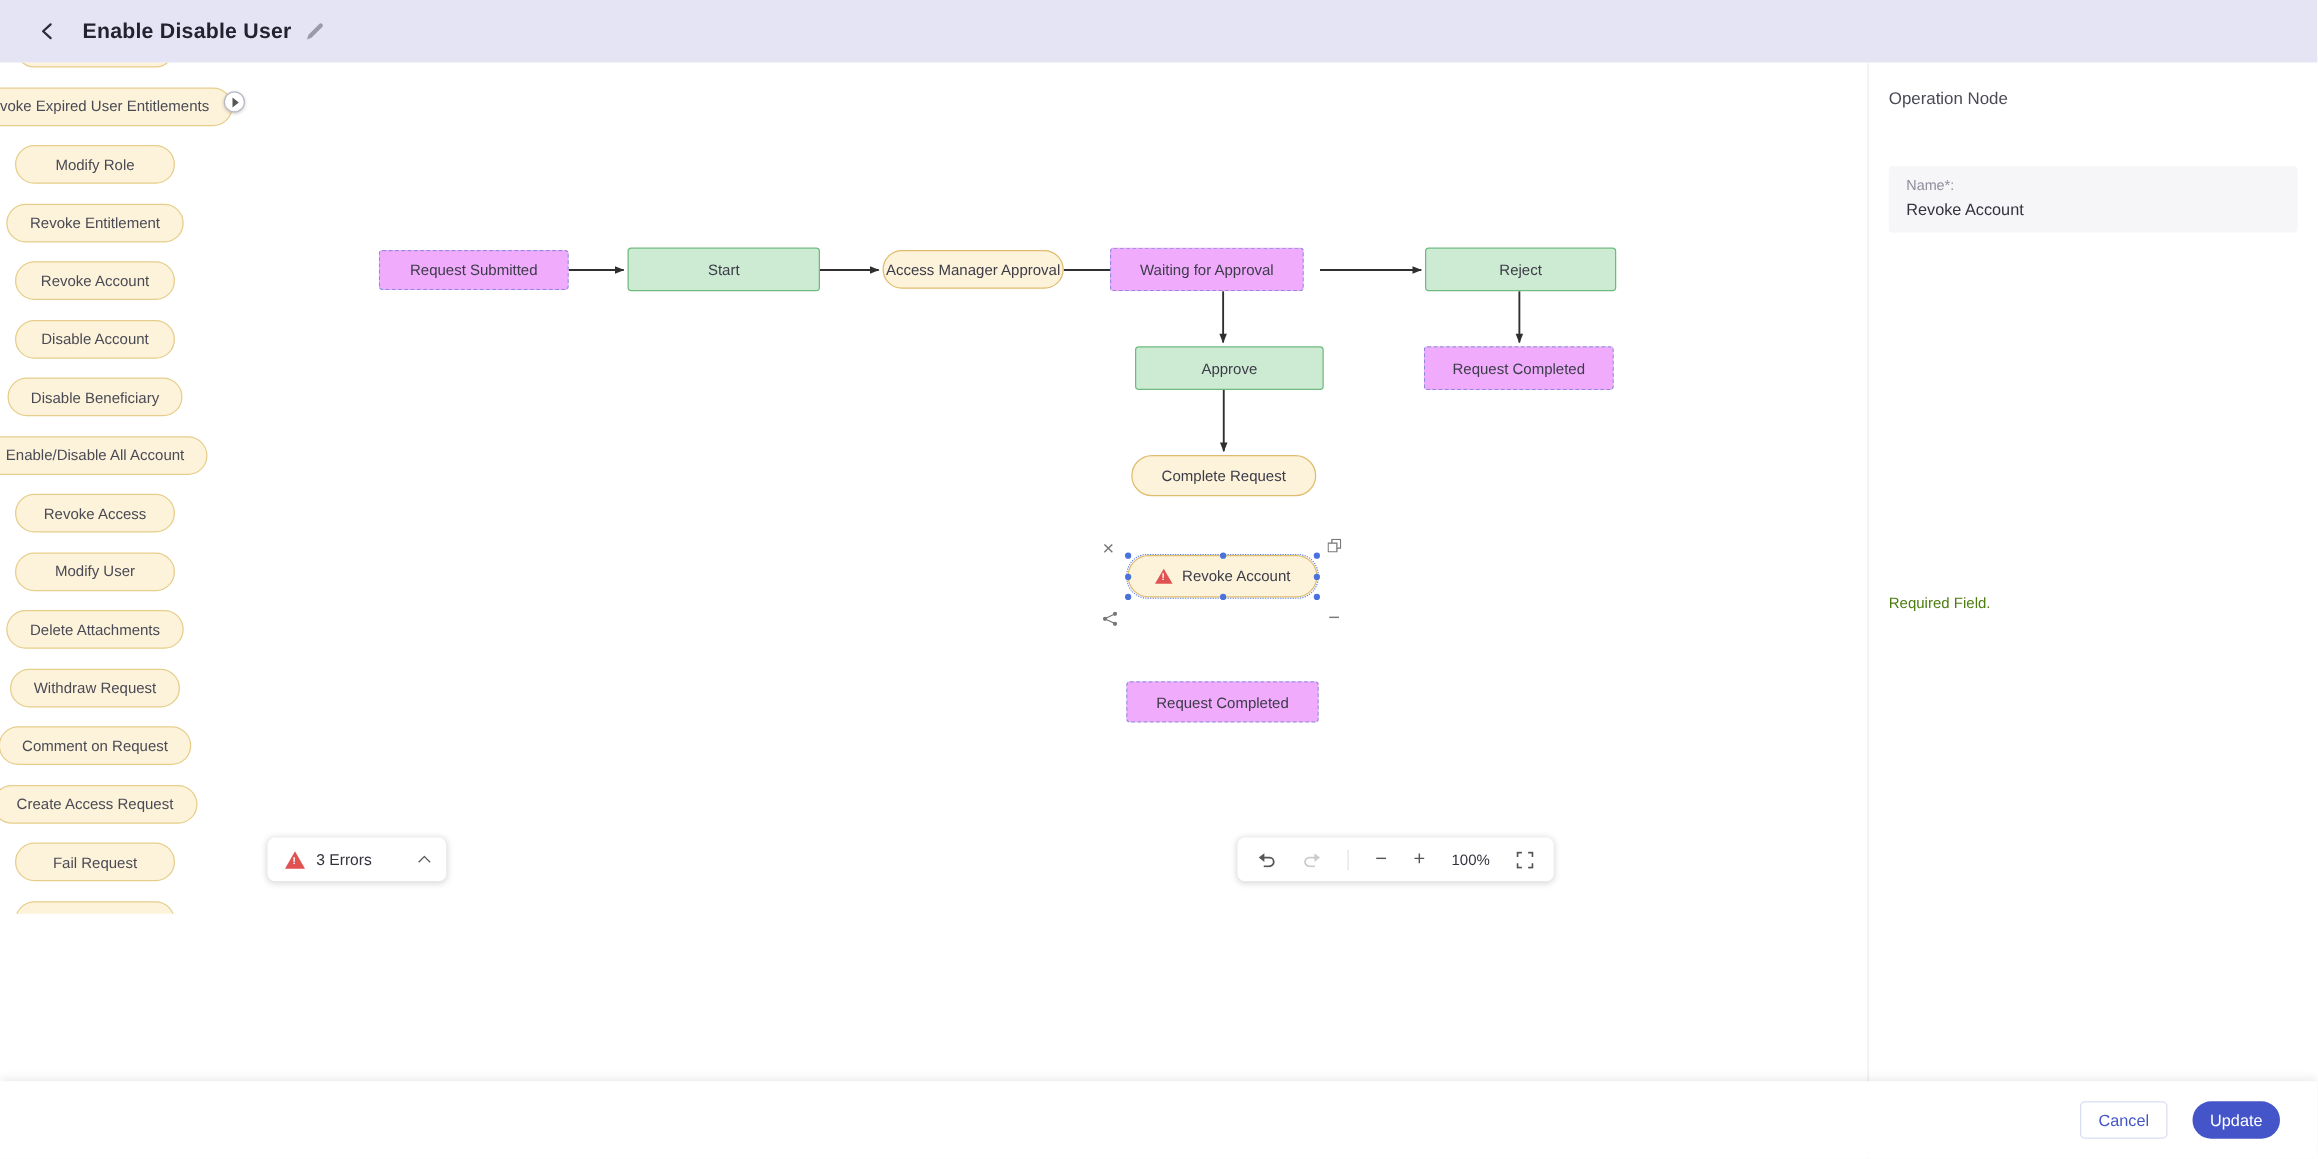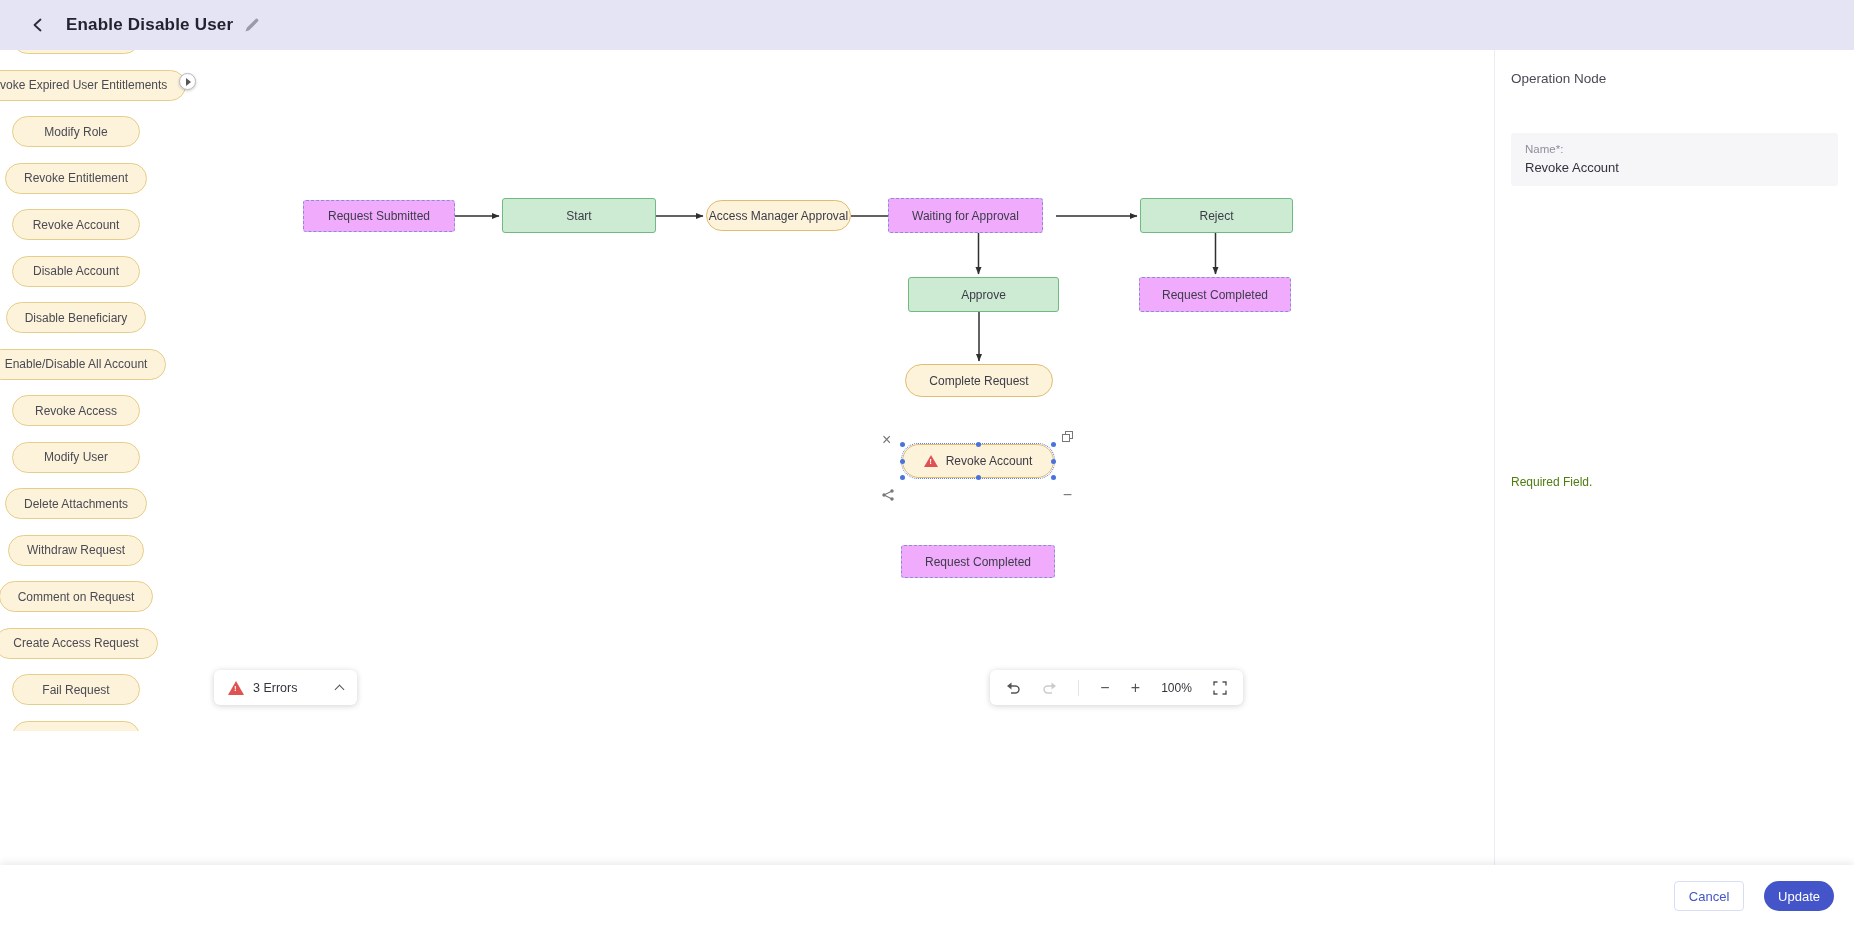--- a/index.html
+++ b/index.html
@@ -64,21 +64,21 @@
   .field { position:absolute; left:16px; right:16px; background:#f6f6f8; border-radius:3px; padding:10px 14px; cursor:text; }
   .f-name { top:83px; height:53px; }
   .f-coll { top:178px; height:53px; }
   .f-query { top:283px; height:133px; }
   .field-label { font-size:11.5px; color:#8f8f9c; }
   .field-value { font-size:13px; color:#33333f; margin-top:5px; }
   .required-note { position:absolute; left:16px; top:425px; font-size:12px; color:#4d7c0f;text-align:right; }
 
   
   .footer { position:absolute; left:0; bottom:0; width:100%; height:62px; background:#fff; box-shadow:0 -2px 8px rgba(0,0,0,.09);
-          display:flex; align-items:center; justify-content:flex-end; gap:20px; padding-right:20px; z-index:10; }
+          display:flex; align-items:center; justify-content:flex-end; gap:20px; padding-right:30px; z-index:10; }
   .btn-cancel { min-width:70px; height:30px; background:#fff; border:1px solid #d9ddf2; border-radius:4px; color:#4355c8; font-size:13px; cursor:pointer; font-family:inherit; }
   .btn-update { min-width:68px; height:30px; background:#4355c8; border:none; border-radius:15px; color:#fff; font-size:13px; cursor:pointer; font-family:inherit; padding:0 14px; }
 </style>
 </head>
 <body>
 
 <header class="topbar">
   <button class="back-btn">
     <svg width="14" height="16" viewBox="0 0 14 16">
       <polyline points="9.5,2.5 3.5,8 9.5,13.5" fill="none" stroke="#2c2c38" stroke-width="1.8" stroke-linecap="round" stroke-linejoin="round"></polyline>

